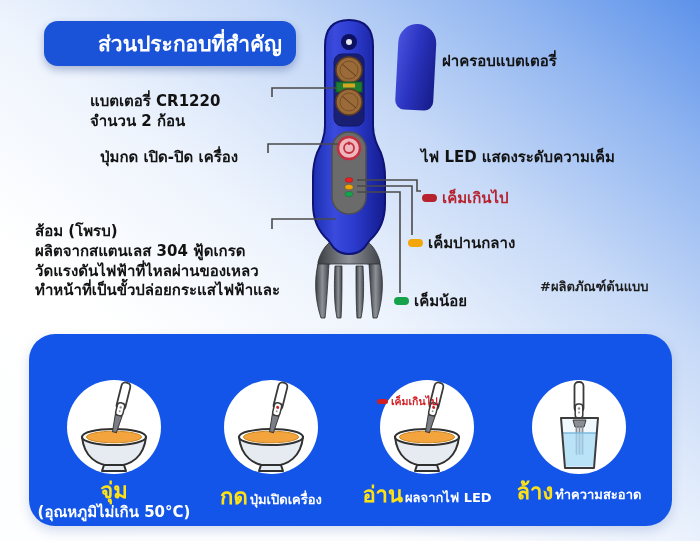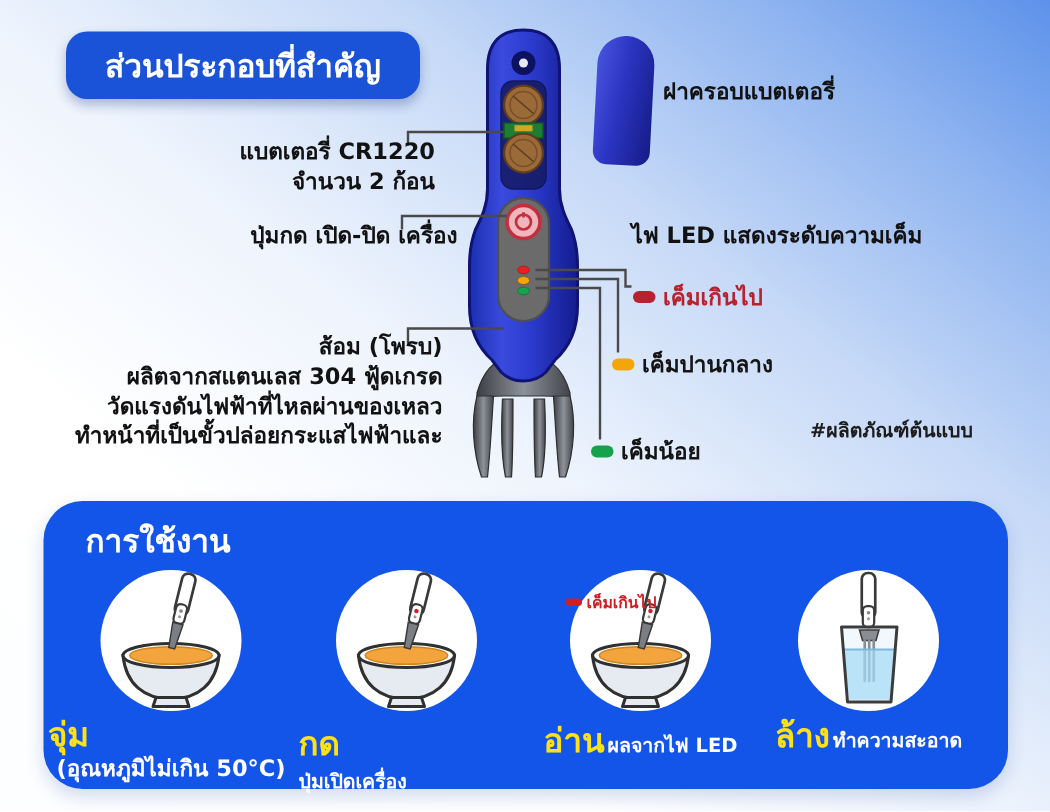--- a/index.html
+++ b/index.html
@@ -4,29 +4,30 @@
 <style>
   html,body{margin:0;padding:0;}
   #app{
     position:relative;width:700px;height:541px;overflow:hidden;
     font-family:"DejaVu Sans","Liberation Sans",sans-serif;
     background:linear-gradient(218deg,#5d92ea 0%,#8fb4f0 14%,#c6d9f7 32%,#eef4fd 52%,#ffffff 72%,#fdfeff 100%);
   }
   .abs{position:absolute;}
   
   .title-badge{
-    left:44px;top:21px;width:236px;height:45px;
+    left:44px;top:21px;width:212px;height:45px;
     background:#1a52d8;border-radius:14px;
     display:flex;align-items:center;justify-content:center;
     color:#fff;font-size:21px;font-weight:800;
     box-shadow:0 4px 8px rgba(10,40,120,.30);
+    padding-left:40px;
   }
   
   .lbl{font-size:15px;font-weight:700;color:#121212;line-height:1.32;}
-  .lbl.right{text-align:right;}
+  .lbl.right{}
   .cap-label{left:442px;top:52px;}
   .battery-label{left:90px;top:92px;width:200px;}
   .power-label{left:100px;top:148px;width:205px;}
   .led-title{left:382px;top:148px;margin-left:39px;}
   .probe-label{left:35px;top:222px;width:260px;}
   .hashtag{left:540px;top:276px;font-size:13px;font-weight:600;color:#1c1c1c;}
   
   .legend{display:flex;align-items:center;gap:5px;}
   .pill{width:15px;height:8px;border-radius:4px;display:inline-block;}
   .pill-red{background:#b6232e;}
@@ -54,23 +55,23 @@
   .usage-title{position:absolute;left:28px;top:10px;color:#fff;font-size:21px;font-weight:800;}
   .step-circle{
     position:absolute;top:46px;width:94px;height:94px;border-radius:50%;
     background:#fff;display:flex;align-items:center;justify-content:center;
   }
   .c1{left:38px;} .c2{left:195px;} .c3{left:351px;} .c4{left:503px;}
   .step-cap{position:absolute;display:flex;align-items:baseline;justify-content:center;gap:2px;}
   .action{font-size:22px;font-weight:800;color:#ffe215;line-height:1;}
   .cap-text{font-size:13px;font-weight:700;color:#fff;}
   .cap-note{position:absolute;text-align:center;font-size:15px;font-weight:700;color:#fff;}
-  .s1{left:3px;top:146px;width:164px;flex-direction:column;}
+  .s1{left:3px;top:146px;width:164px;}
   .s1n{left:3px;top:166px;width:164px;}
-  .s2{left:170px;top:152px;width:144px;flex-direction:column;}
+  .s2{left:170px;top:152px;width:144px;}
   .s3{left:326px;top:150px;width:144px;}
   .s4{left:478px;top:147px;width:144px;}
   .mini-badge{position:absolute;left:348px;top:59px;display:flex;align-items:center;gap:3px;}
   .mini-dash{width:11px;height:5px;border-radius:2.5px;background:#cf1f24;display:inline-block;}
   .mini-text{font-size:10.5px;font-weight:700;color:#cf1f24;}
 </style>
 </head>
 <body>
 
 <div id="app">
@@ -176,21 +177,20 @@
   <div class="abs lbl right probe-label">
     <div>ส้อม (โพรบ)</div>
     <div>ผลิตจากสแตนเลส 304 ฟู้ดเกรด</div>
     <div>วัดแรงดันไฟฟ้าที่ไหลผ่านของเหลว</div>
     <div>ทำหน้าที่เป็นขั้วปล่อยกระแสไฟฟ้าและ</div>
   </div>
 
   <div class="abs hashtag">#ผลิตภัณฑ์ต้นแบบ</div>
 
   <div class="abs usage-panel">
-    <div class="usage-title">การใช้งาน</div>
 
     <div class="step-circle c1">
       <svg width="94" height="94" viewBox="0 0 94 94">
         <path d="M15,57 C17,76 29,86 47,86 C65,86 77,76 79,57 Z" fill="#e6ebf1" stroke="#303030" stroke-width="2"></path>
         <path d="M37,85 L57,85 L59,91 L35,91 Z" fill="#e6ebf1" stroke="#303030" stroke-width="2" stroke-linejoin="round"></path>
         <ellipse cx="47" cy="57" rx="32" ry="8" fill="#fff" stroke="#303030" stroke-width="2"></ellipse>
         <ellipse cx="47" cy="57" rx="27.5" ry="5.8" fill="#f3a43d" stroke="#cf861d"></ellipse>
         <g transform="rotate(14 47 52)">
           <rect x="43" y="1" width="9" height="28" rx="4" fill="#fff" stroke="#3a3a3a" stroke-width="1.8"></rect>
           <rect x="43.8" y="22" width="7.4" height="13" rx="3" fill="#fff" stroke="#3a3a3a" stroke-width="1.5"></rect>

